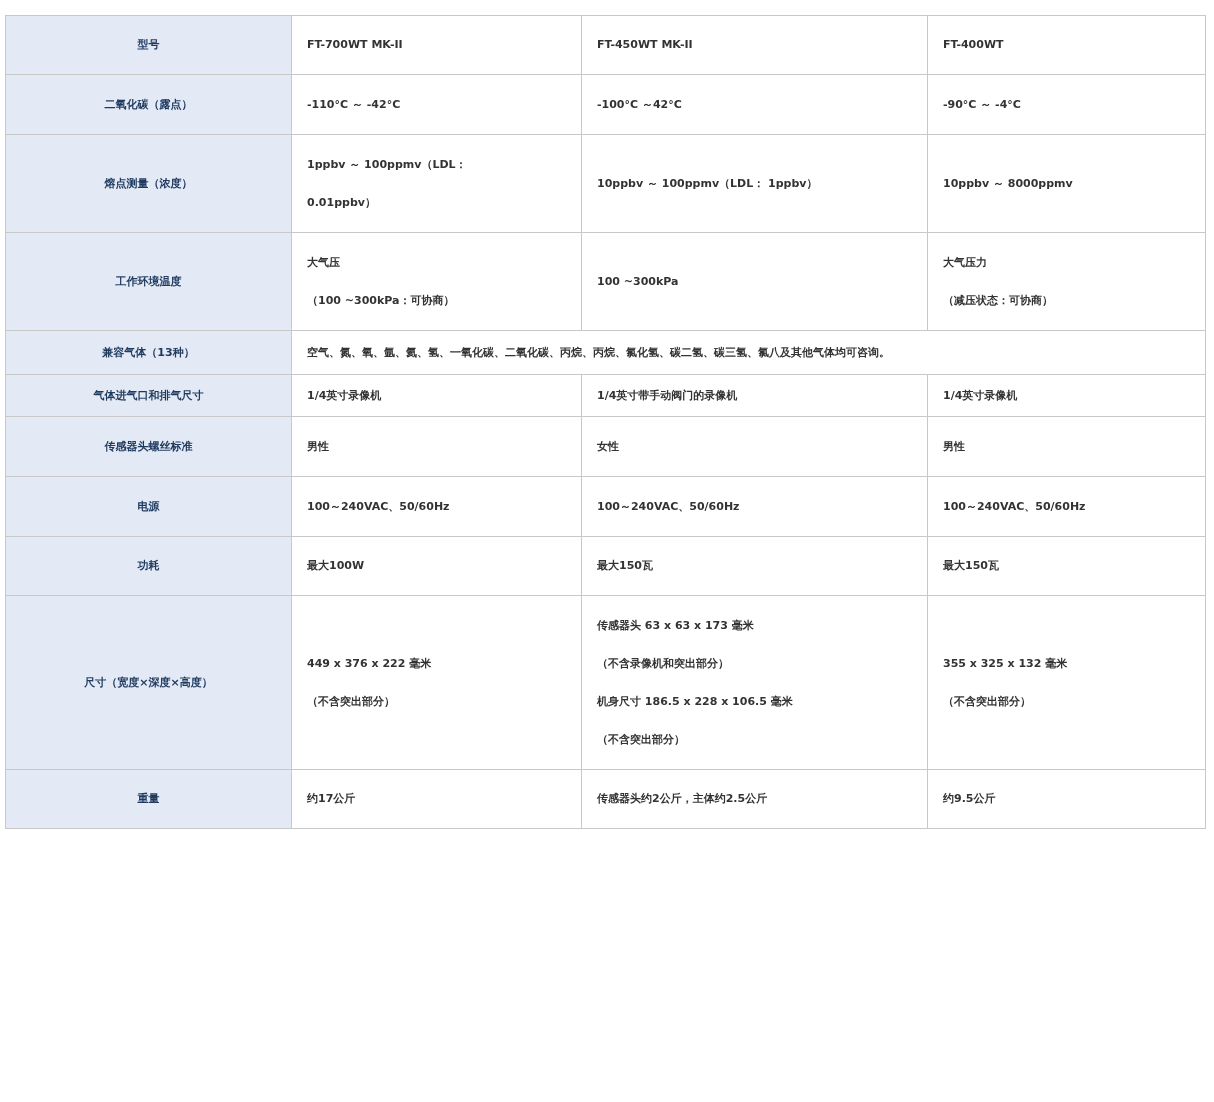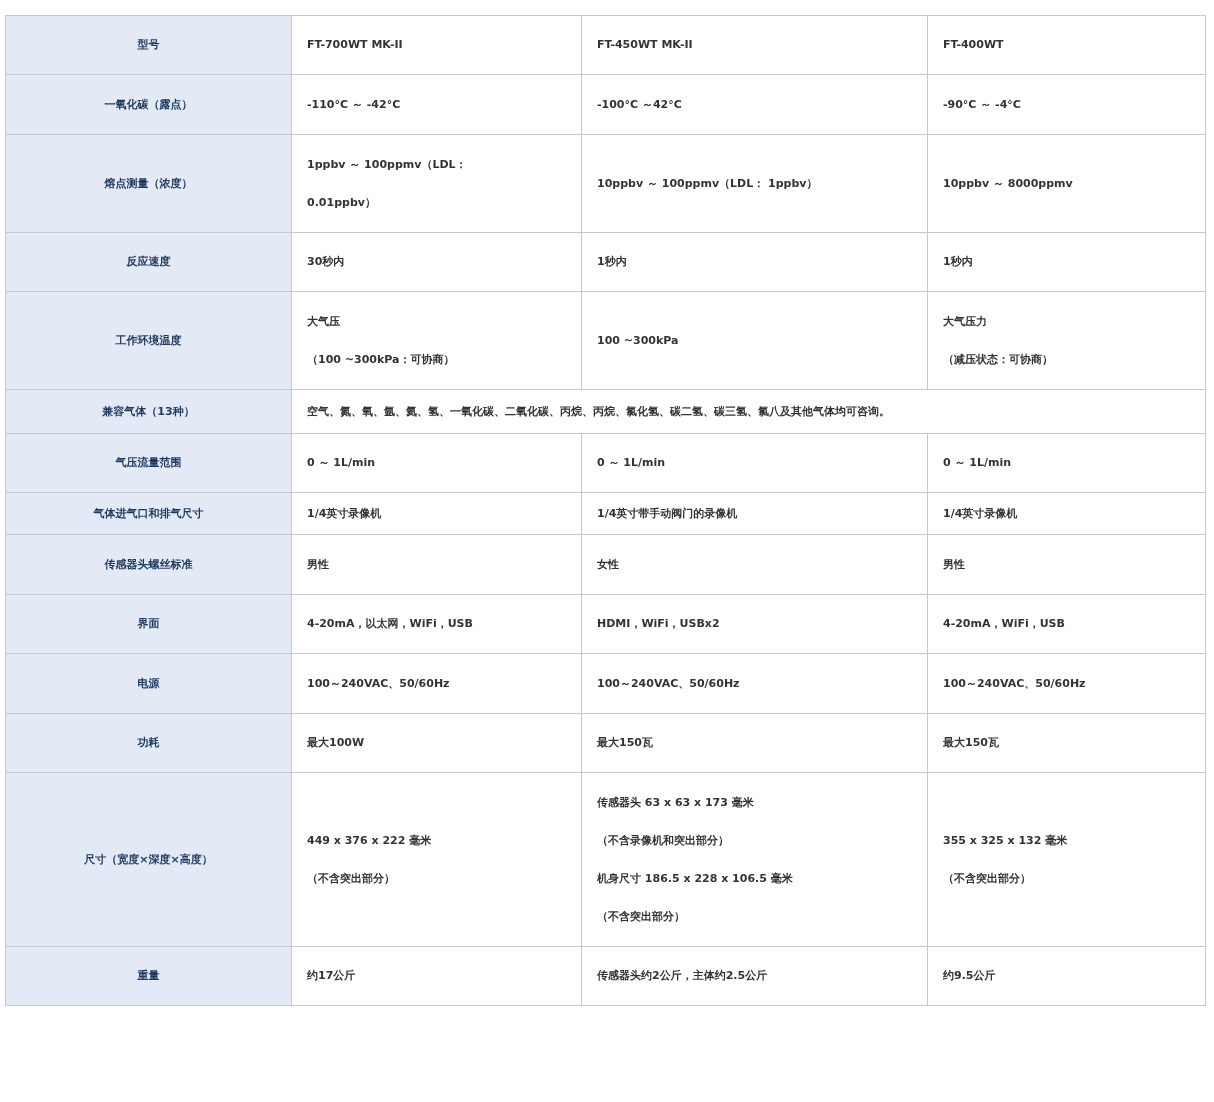--- a/index.html
+++ b/index.html
@@ -43,21 +43,21 @@
           <span class="line">FT-700WT MK-II</span>
         </td>
         <td class="val">
           <span class="line">FT-450WT MK-II</span>
         </td>
         <td class="val">
           <span class="line">FT-400WT</span>
         </td>
       </tr>
       <tr style="height: 60px;">
-        <td class="th">一氧化碳（露点）</td>
+        <td class="th">二氧化碳（露点）</td>
         <td class="val">
           <span class="line">-110°C ～ -42°C</span>
         </td>
         <td class="val">
           <span class="line">-100°C ～42°C</span>
         </td>
         <td class="val">
           <span class="line">-90°C ～ -4°C</span>
         </td>
       </tr>
@@ -67,62 +67,38 @@
           <span class="line">1ppbv ～ 100ppmv（LDL：</span>
           <span class="line">0.01ppbv）</span>
         </td>
         <td class="val">
           <span class="line">10ppbv ～ 100ppmv（LDL： 1ppbv）</span>
         </td>
         <td class="val">
           <span class="line">10ppbv ～ 8000ppmv</span>
         </td>
       </tr>
-      <tr style="height: 59px;">
-        <td class="th">反应速度</td>
-        <td class="val">
-          <span class="line">30秒内</span>
-        </td>
-        <td class="val">
-          <span class="line">1秒内</span>
-        </td>
-        <td class="val">
-          <span class="line">1秒内</span>
-        </td>
-      </tr>
       <tr style="height: 98px;">
         <td class="th">工作环境温度</td>
         <td class="val">
           <span class="line">大气压</span>
           <span class="line">（100 ~300kPa：可协商）</span>
         </td>
         <td class="val">
           <span class="line">100 ~300kPa</span>
         </td>
         <td class="val">
           <span class="line">大气压力</span>
           <span class="line">（减压状态：可协商）</span>
         </td>
       </tr>
       <tr style="height: 44px;">
         <td class="th">兼容气体（13种）</td>
         <td class="val" colspan="3">
           <span class="line">空气、氮、氧、氩、氦、氢、一氧化碳、二氧化碳、丙烷、丙烷、氯化氢、碳二氢、碳三氢、氯八及其他气体均可咨询。</span>
-        </td>
-      </tr>
-      <tr style="height: 59px;">
-        <td class="th">气压流量范围</td>
-        <td class="val">
-          <span class="line">0 ～ 1L/min</span>
-        </td>
-        <td class="val">
-          <span class="line">0 ～ 1L/min</span>
-        </td>
-        <td class="val">
-          <span class="line">0 ～ 1L/min</span>
         </td>
       </tr>
       <tr style="height: 42px;">
         <td class="th">气体进气口和排气尺寸</td>
         <td class="val">
           <span class="line">1/4英寸录像机</span>
         </td>
         <td class="val">
           <span class="line">1/4英寸带手动阀门的录像机</span>
         </td>
@@ -133,32 +109,20 @@
       <tr style="height: 60px;">
         <td class="th">传感器头螺丝标准</td>
         <td class="val">
           <span class="line">男性</span>
         </td>
         <td class="val">
           <span class="line">女性</span>
         </td>
         <td class="val">
           <span class="line">男性</span>
-        </td>
-      </tr>
-      <tr style="height: 59px;">
-        <td class="th">界面</td>
-        <td class="val">
-          <span class="line">4-20mA，以太网，WiFi，USB</span>
-        </td>
-        <td class="val">
-          <span class="line">HDMI，WiFi，USBx2</span>
-        </td>
-        <td class="val">
-          <span class="line">4-20mA，WiFi，USB</span>
         </td>
       </tr>
       <tr style="height: 60px;">
         <td class="th">电源</td>
         <td class="val">
           <span class="line">100～240VAC、50/60Hz</span>
         </td>
         <td class="val">
           <span class="line">100～240VAC、50/60Hz</span>
         </td>

